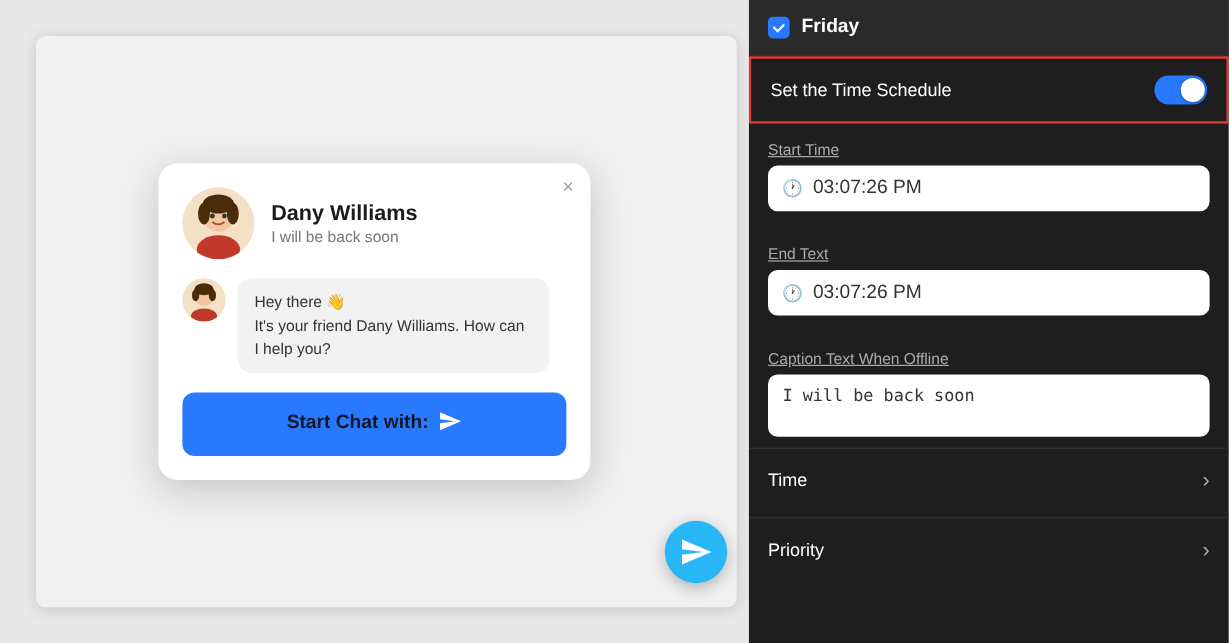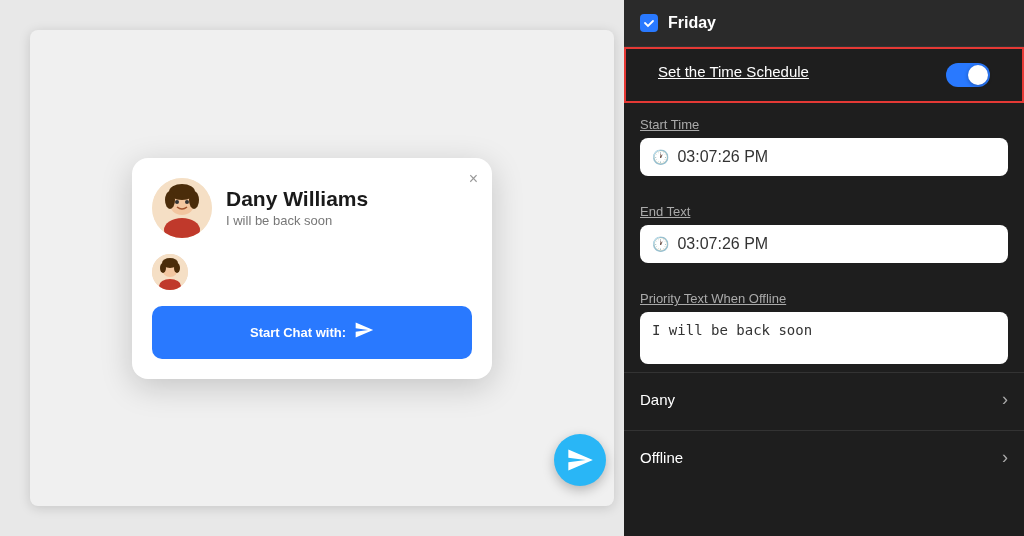--- a/index.html
+++ b/index.html
@@ -76,21 +76,21 @@
       justify-content: center;
     }
 
     
     .agent-avatar svg {
       width: 60px;
       height: 60px;
     }
 
     .agent-info .agent-name {
-      font-size: 21px;
+      font-size: 18px;
       font-weight: 700;
       color: #1a1a1a;
     }
 
     .agent-info .agent-status {
       font-size: 13px;
       color: #777;
       margin-top: 2px;
     }
 
@@ -118,25 +118,25 @@
       border-radius: 12px;
       padding: 10px 14px;
       font-size: 13px;
       color: #333;
       line-height: 1.5;
       max-width: 260px;
     }
 
     .start-chat-btn {
       background: #2979ff;
-      color: #ffffff;
+      color: #0f172a;
       border: none;
       border-radius: 10px;
       padding: 14px 20px;
-      font-size: 13px;
+      font-size: 16px;
       font-weight: 600;
       width: 100%;
       cursor: pointer;
       display: flex;
       align-items: center;
       justify-content: center;
       gap: 8px;
     }
 
     .start-chat-btn .send-icon {
@@ -192,25 +192,25 @@
 
     .header-title {
       font-size: 16px;
       font-weight: 600;
       color: #fff;
     }
 
     
     .schedule-row {
       display: flex;
+      align-items: center;
       justify-content: space-between;
-      padding: 14px 32px;
+      padding: 14px 16px;
       border: 2.5px solid #e53935;
       margin: 0;
-      text-decoration: underline;
     }
 
     .schedule-label {
       font-size: 15px;
       color: #fff;
     }
 
     
     .toggle {
       width: 44px;
@@ -340,20 +340,24 @@
       <div class="chat-bubble-avatar">
         <svg viewBox="0 0 36 36" xmlns="http://www.w3.org/2000/svg" width="36" height="36">
           <circle cx="18" cy="18" r="18" fill="#f5dfc5"></circle>
           <ellipse cx="18" cy="32" rx="11" ry="7" fill="#c0392b"></ellipse>
           <circle cx="18" cy="15" r="8" fill="#f2c6a0"></circle>
           <ellipse cx="18" cy="9" rx="8" ry="5" fill="#4a2c0a"></ellipse>
           <ellipse cx="11" cy="14" rx="3" ry="5" fill="#4a2c0a"></ellipse>
           <ellipse cx="25" cy="14" rx="3" ry="5" fill="#4a2c0a"></ellipse>
         </svg>
       </div>
+      <div class="bubble-text">
+        <div>Hey there 👋</div>
+        <div>It's your friend Dany Williams. How can I help you?</div>
+      </div>
     </div>
 
     <button class="start-chat-btn">
       <span>Start Chat with:</span>
       <span class="send-icon">
         
         <svg width="20" height="20" viewBox="0 0 24 24" fill="white">
           <path d="M2 21L23 12 2 3v7l15 2-15 2z"></path>
         </svg>
       </span>
@@ -395,27 +399,27 @@
 
   <div class="section">
     <div class="field-label">End Text</div>
     <div class="time-input">
       <span class="clock-icon">🕐</span>
       <span class="time-value">03:07:26 PM</span>
     </div>
   </div>
 
   <div class="section">
-    <div class="field-label">Priority Text When Offline</div>
+    <div class="field-label">Caption Text When Offline</div>
     <textarea class="caption-textarea" style="">I will be back soon</textarea>
   </div>
 
   <div class="collapsible-row">
-    <span class="row-label">Dany</span>
+    <span class="row-label">Time</span>
     <span class="chevron">›</span>
   </div>
 
   <div class="collapsible-row">
-    <span class="row-label">Offline</span>
+    <span class="row-label">Priority</span>
     <span class="chevron">›</span>
   </div>
 
 </div>
 
 </body></html>

